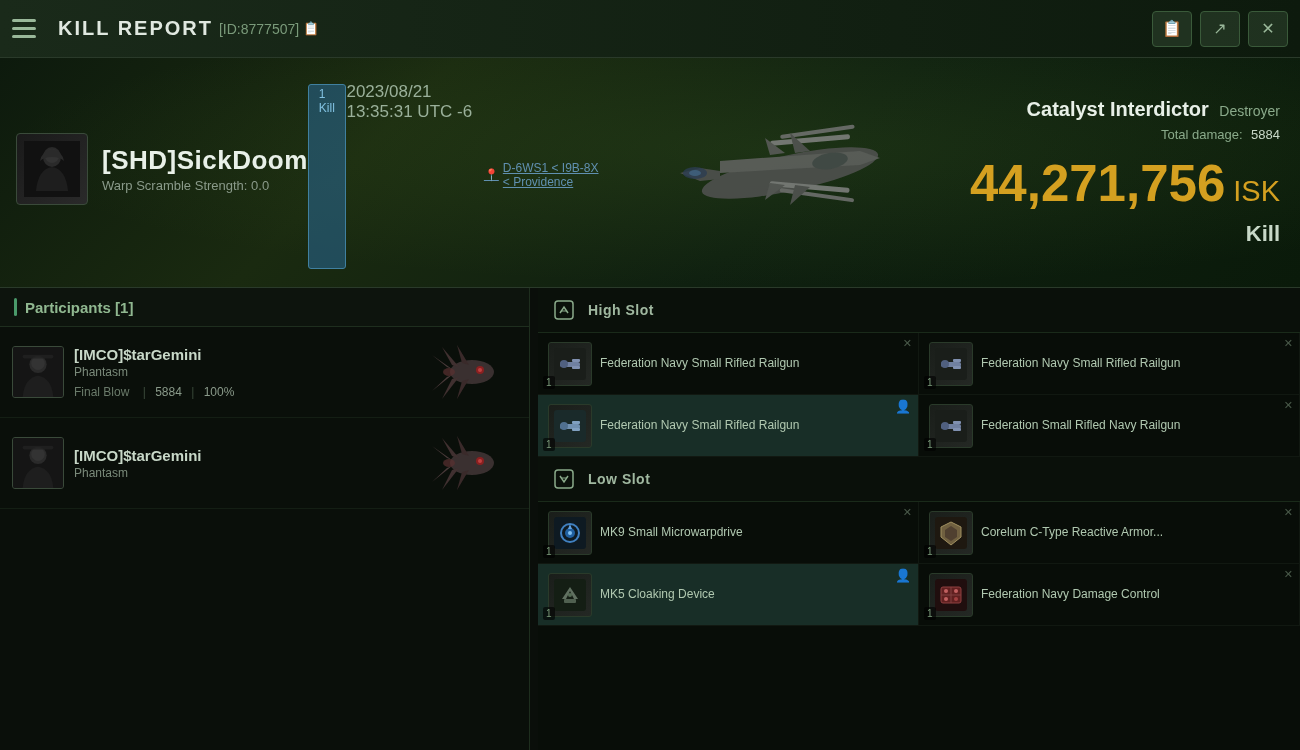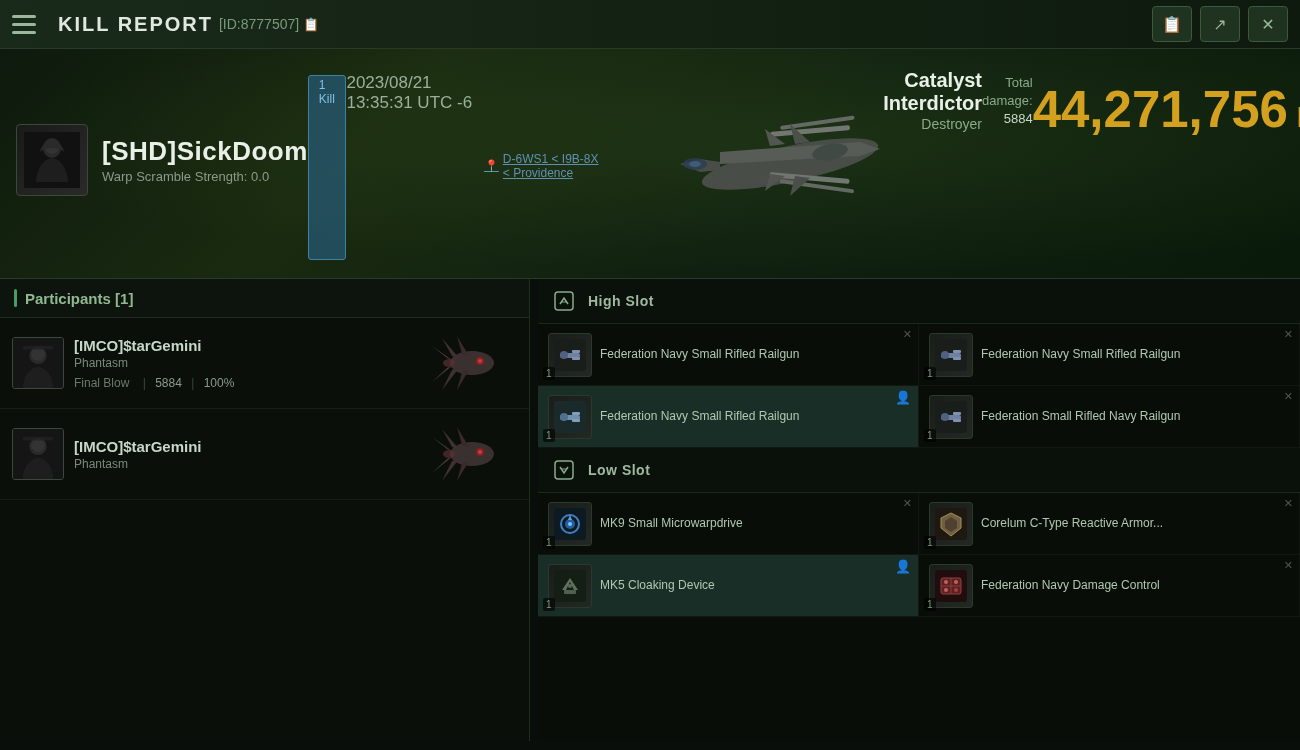--- a/index.html
+++ b/index.html
@@ -11,21 +11,21 @@
       color: #c8d4c8;
       overflow: hidden;
     }
 
     
     .header {
       display: flex;
       align-items: center;
       background: linear-gradient(90deg, #1a2a1a 0%, #0d1a0d 100%);
       border-bottom: 1px solid #2a3a2a;
-      height: 49px;
+      height: 58px;
       padding: 0 12px;
       position: relative;
     }
     .header-menu-icon {
       width: 36px;
       height: 36px;
       display: flex;
       flex-direction: column;
       justify-content: center;
       gap: 5px;
@@ -169,23 +169,23 @@
       width: 300px;
       height: 140px;
       opacity: 0.9;
     }
 
     
     .kill-summary {
       width: 340px;
       padding: 20px 20px;
       display: flex;
-      flex-direction: row;
+      flex-direction: column;
       justify-content: center;
-      align-items: flex-start;
+      align-items: flex-end;
       position: relative;
       z-index: 2;
     }
     .ship-type-line {
       text-align: right;
     }
     .ship-type-name {
       font-size: 20px;
       font-weight: 700;
       color: #e8f0e8;

